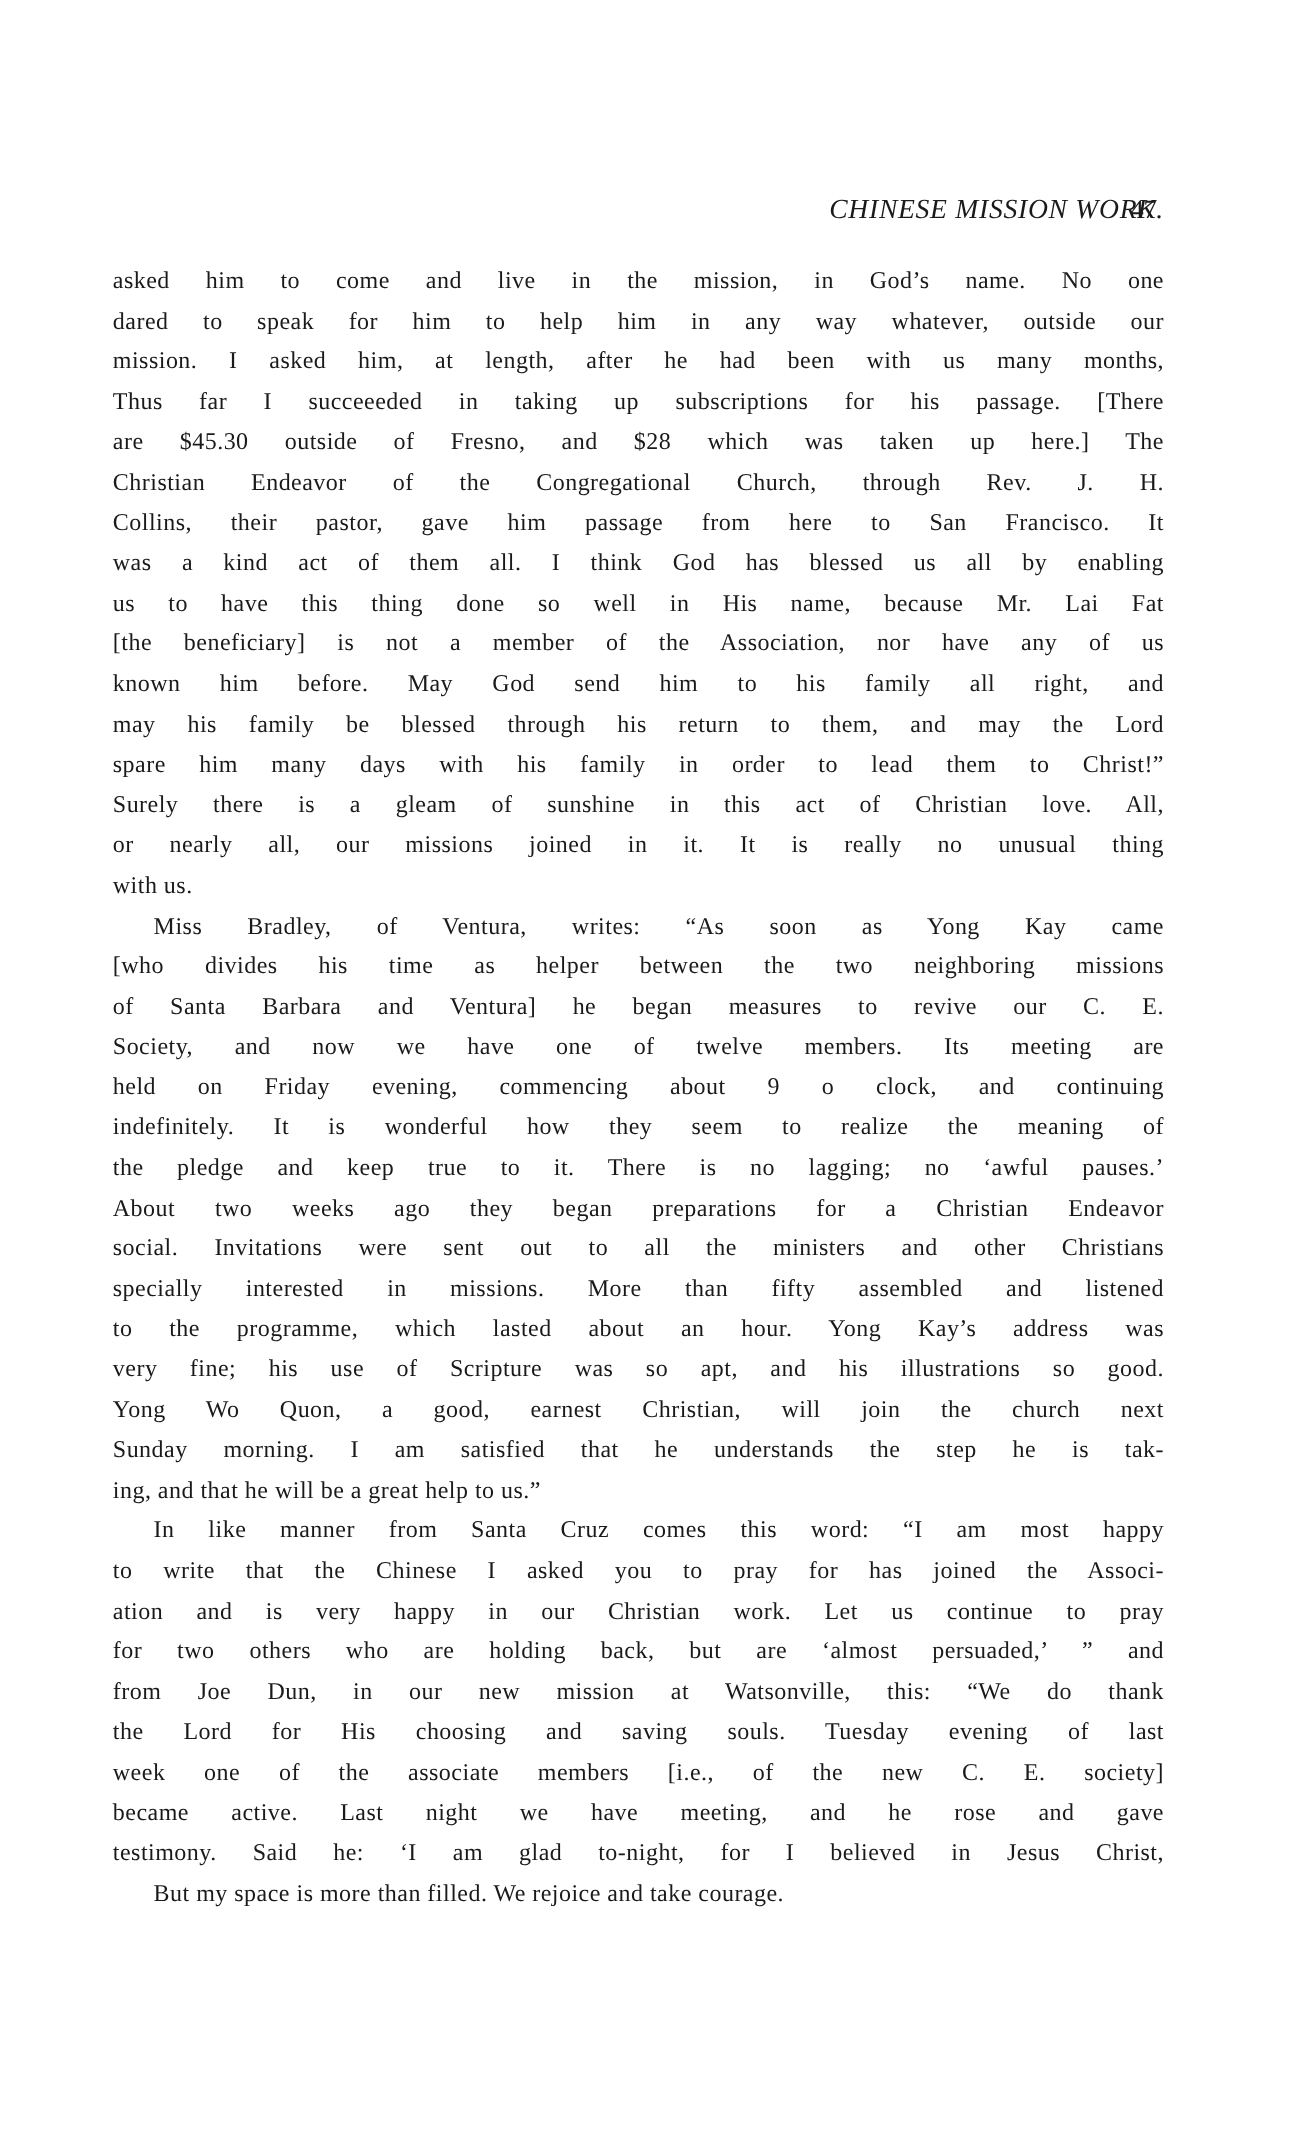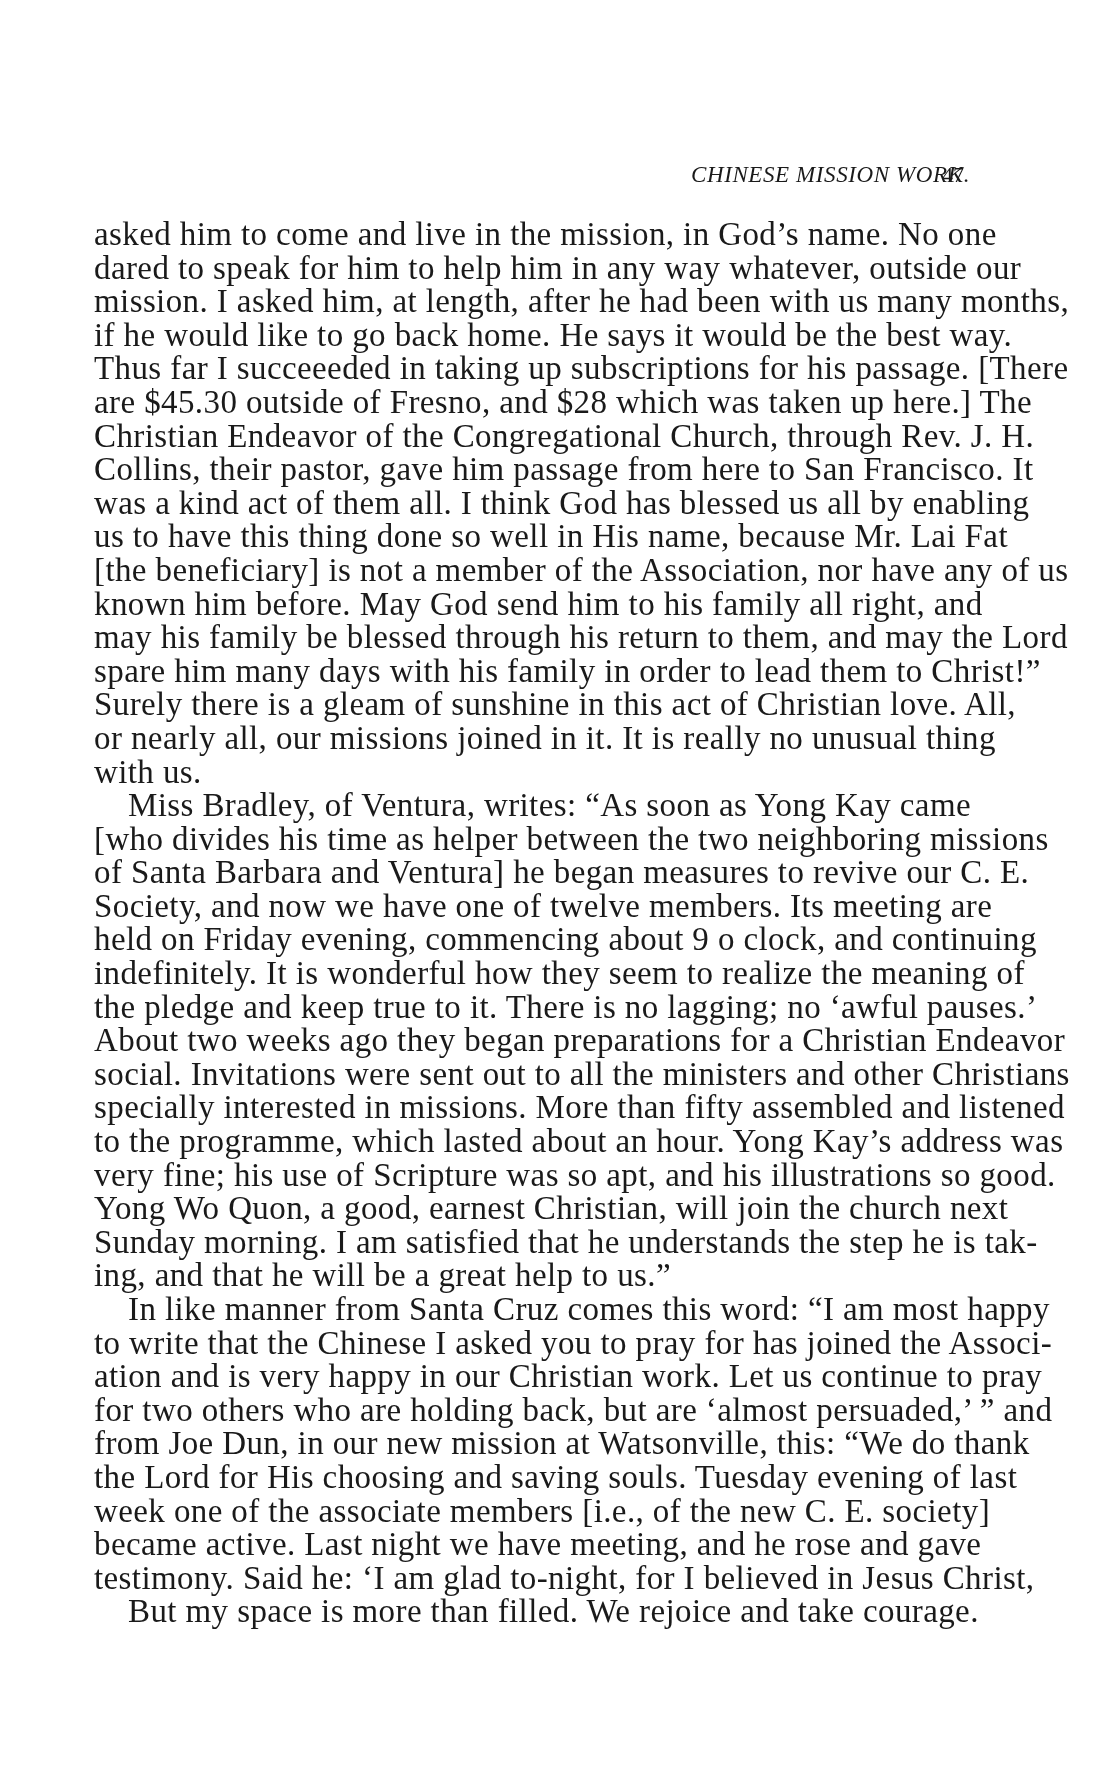--- a/index.html
+++ b/index.html
@@ -12,21 +12,21 @@
   }
   .running-title {
     position: absolute; left: 0; right: 0; text-align: right;
     font-style: italic; font-size: 23px; letter-spacing: 0.6px; line-height: 34px;
   }
   .page-number {
     position: absolute; right: 6px; font-size: 22px; line-height: 34px;
   }
   .body-text {
     position: absolute; left: 94px; top: 218px; width: 876px;
-    font-size: 33px; line-height: 33.6px; letter-spacing: 0.4px;
+    font-size: 20px; line-height: 33.6px; letter-spacing: 0.4px;
   }
   .line {
     display: block; height: 33.6px; white-space: nowrap; overflow: visible;
     text-align: justify; text-align-last: justify;
   }
   .line.last { text-align-last: left; font-family: Liberation Serif, serif; }
   .line.indent { padding-left: 34px; }
   .para { display: block; }
 </style>
 </head>
@@ -35,21 +35,20 @@
 <div class="running-head">
   <span class="running-title">CHINESE MISSION WORK.</span>
   <span class="page-number">47</span>
 </div>
 
 <div class="body-text" id="body-text">
     <div class="para">
       <span class="line">asked him to come and live in the mission, in God’s name. No one</span>
       <span class="line">dared to speak for him to help him in any way whatever, outside our</span>
       <span class="line">mission. I asked him, at length, after he had been with us many months,</span>
-      <span class="line">if he would like to go back home. He says it would be the best way.</span>
       <span class="line">Thus far I succeeeded in taking up subscriptions for his passage. [There</span>
       <span class="line">are $45.30 outside of Fresno, and $28 which was taken up here.] The</span>
       <span class="line">Christian Endeavor of the Congregational Church, through Rev. J. H.</span>
       <span class="line">Collins, their pastor, gave him passage from here to San Francisco. It</span>
       <span class="line">was a kind act of them all. I think God has blessed us all by enabling</span>
       <span class="line">us to have this thing done so well in His name, because Mr. Lai Fat</span>
       <span class="line">[the beneficiary] is not a member of the Association, nor have any of us</span>
       <span class="line">known him before. May God send him to his family all right, and</span>
       <span class="line">may his family be blessed through his return to them, and may the Lord</span>
       <span class="line">spare him many days with his family in order to lead them to Christ!”</span>

